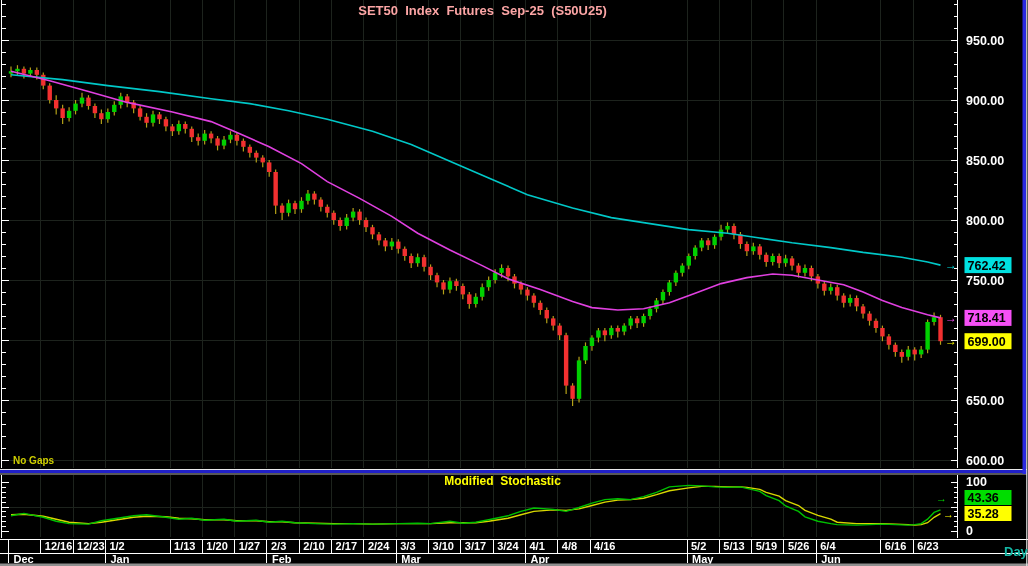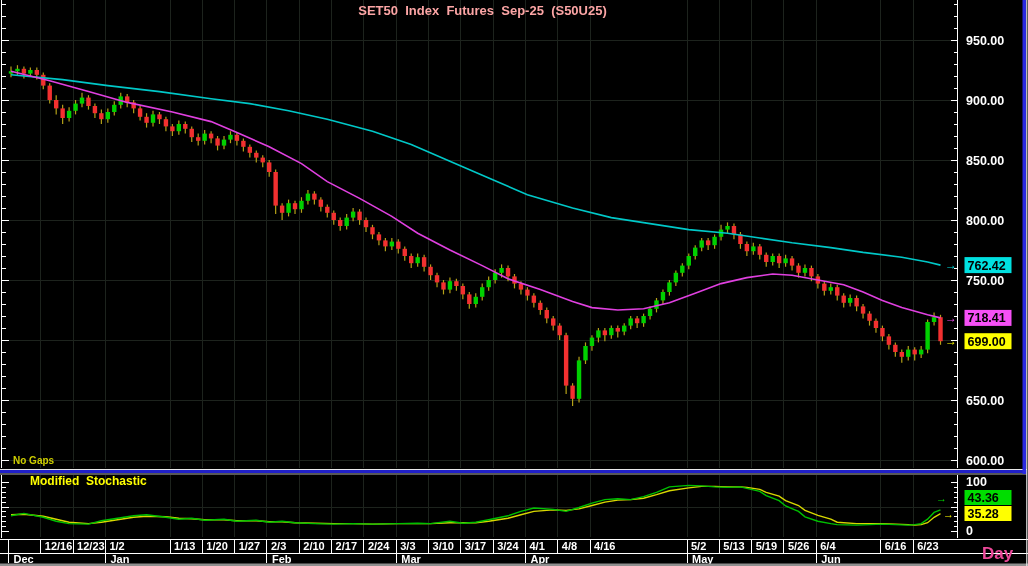--- a/index.html
+++ b/index.html
@@ -2,25 +2,25 @@
 <html><head>
 <meta charset="utf-8">
 <style>
   html,body{margin:0;padding:0;background:#555;}
   .app{position:relative;width:1028px;height:566px;background:#000;overflow:hidden;
        font-family:"Liberation Sans",sans-serif;}
   .app svg{position:absolute;left:0;top:0;}
   svg text{font-family:"Liberation Sans",sans-serif;font-weight:bold;}
   .main-title{position:absolute;top:3px;left:8px;width:949px;text-align:center;
        color:#fca5a5;font-size:13px;font-weight:bold;white-space:pre;}
-  .stoch-title{position:absolute;top:474px;left:30px;width:945px;
+  .stoch-title{position:absolute;top:474px;left:30px;width:945px;text-align:center;
        color:#ffff00;font-size:12px;font-weight:bold;white-space:pre;}
   .nogaps{position:absolute;top:455px;left:13px;color:#cfcf00;font-size:10px;
        font-weight:bold;white-space:pre;}
-  .day{position:absolute;top:544px;left:982px;color:#ec4899;font-size:17px;font-weight:bold;}
+  .day{position:absolute;top:544px;left:1004px;color:#14b8a6;font-size:13px;font-weight:bold;}
 </style>
 </head>
 <body>
 
 <div class="app">
   <svg id="chart-svg" width="1028" height="566">
       <g>
         <line x1="40.81" y1="0" x2="40.81" y2="468" stroke="#1d231d" stroke-width="1" shape-rendering="crispEdges"></line>
         <line x1="40.81" y1="475" x2="40.81" y2="537" stroke="#1d231d" stroke-width="1" shape-rendering="crispEdges"></line>
         <line x1="73.12" y1="0" x2="73.12" y2="468" stroke="#1d231d" stroke-width="1" shape-rendering="crispEdges"></line>

